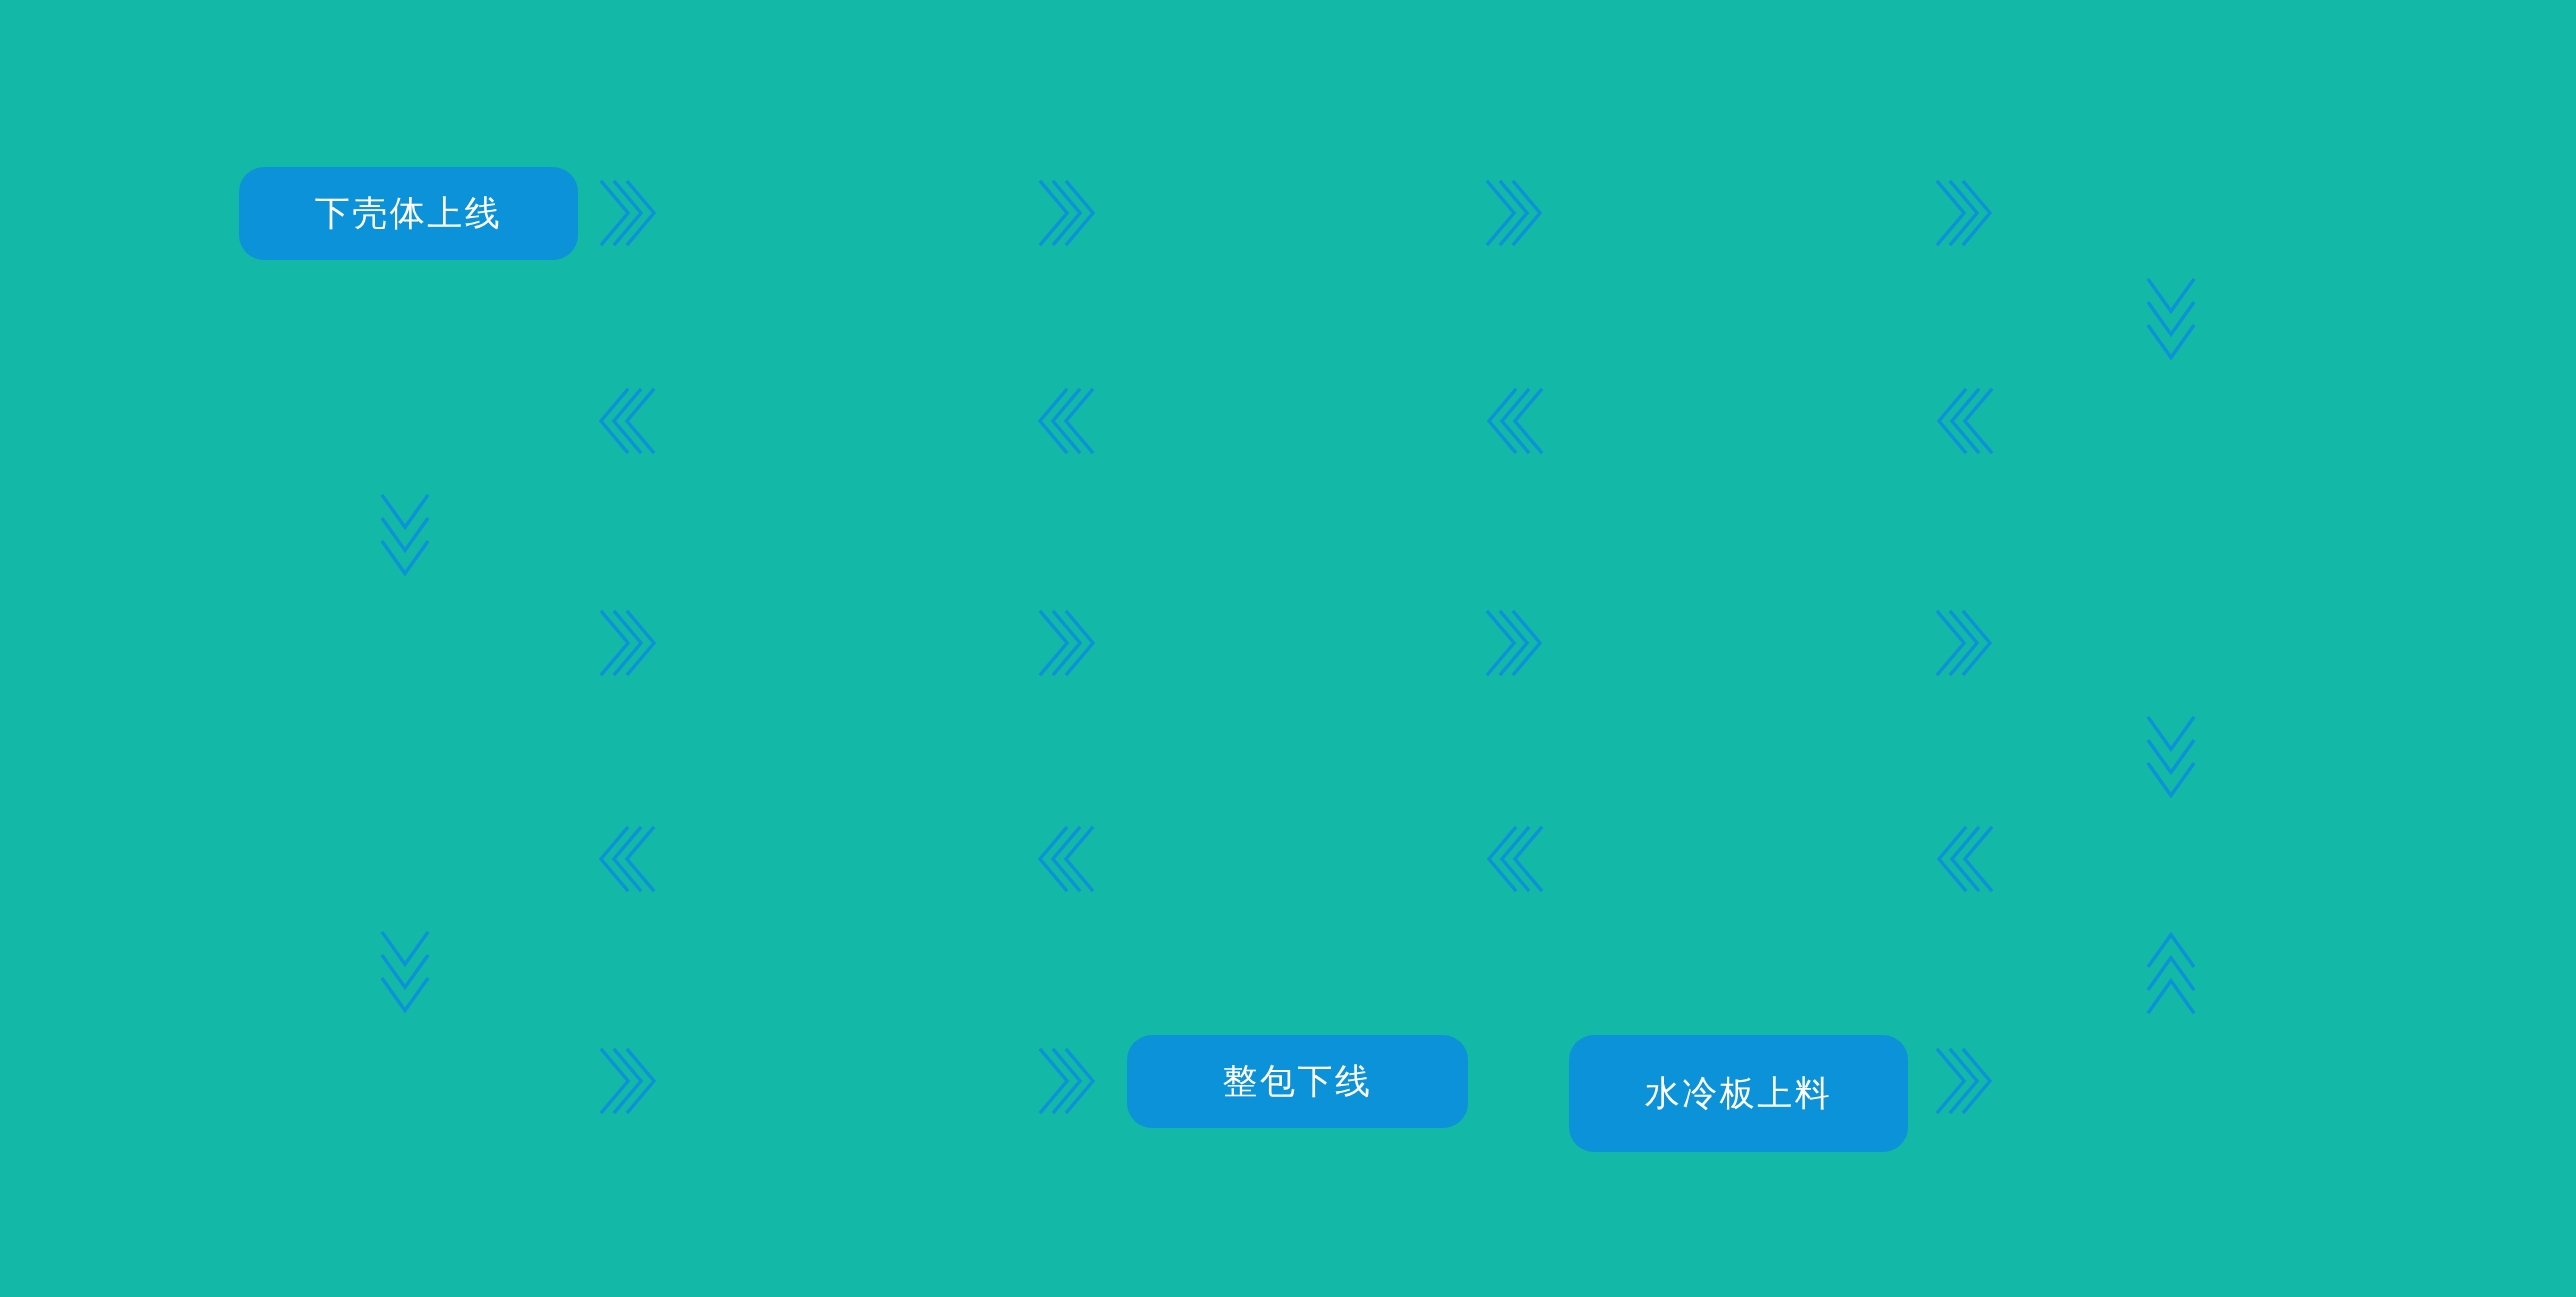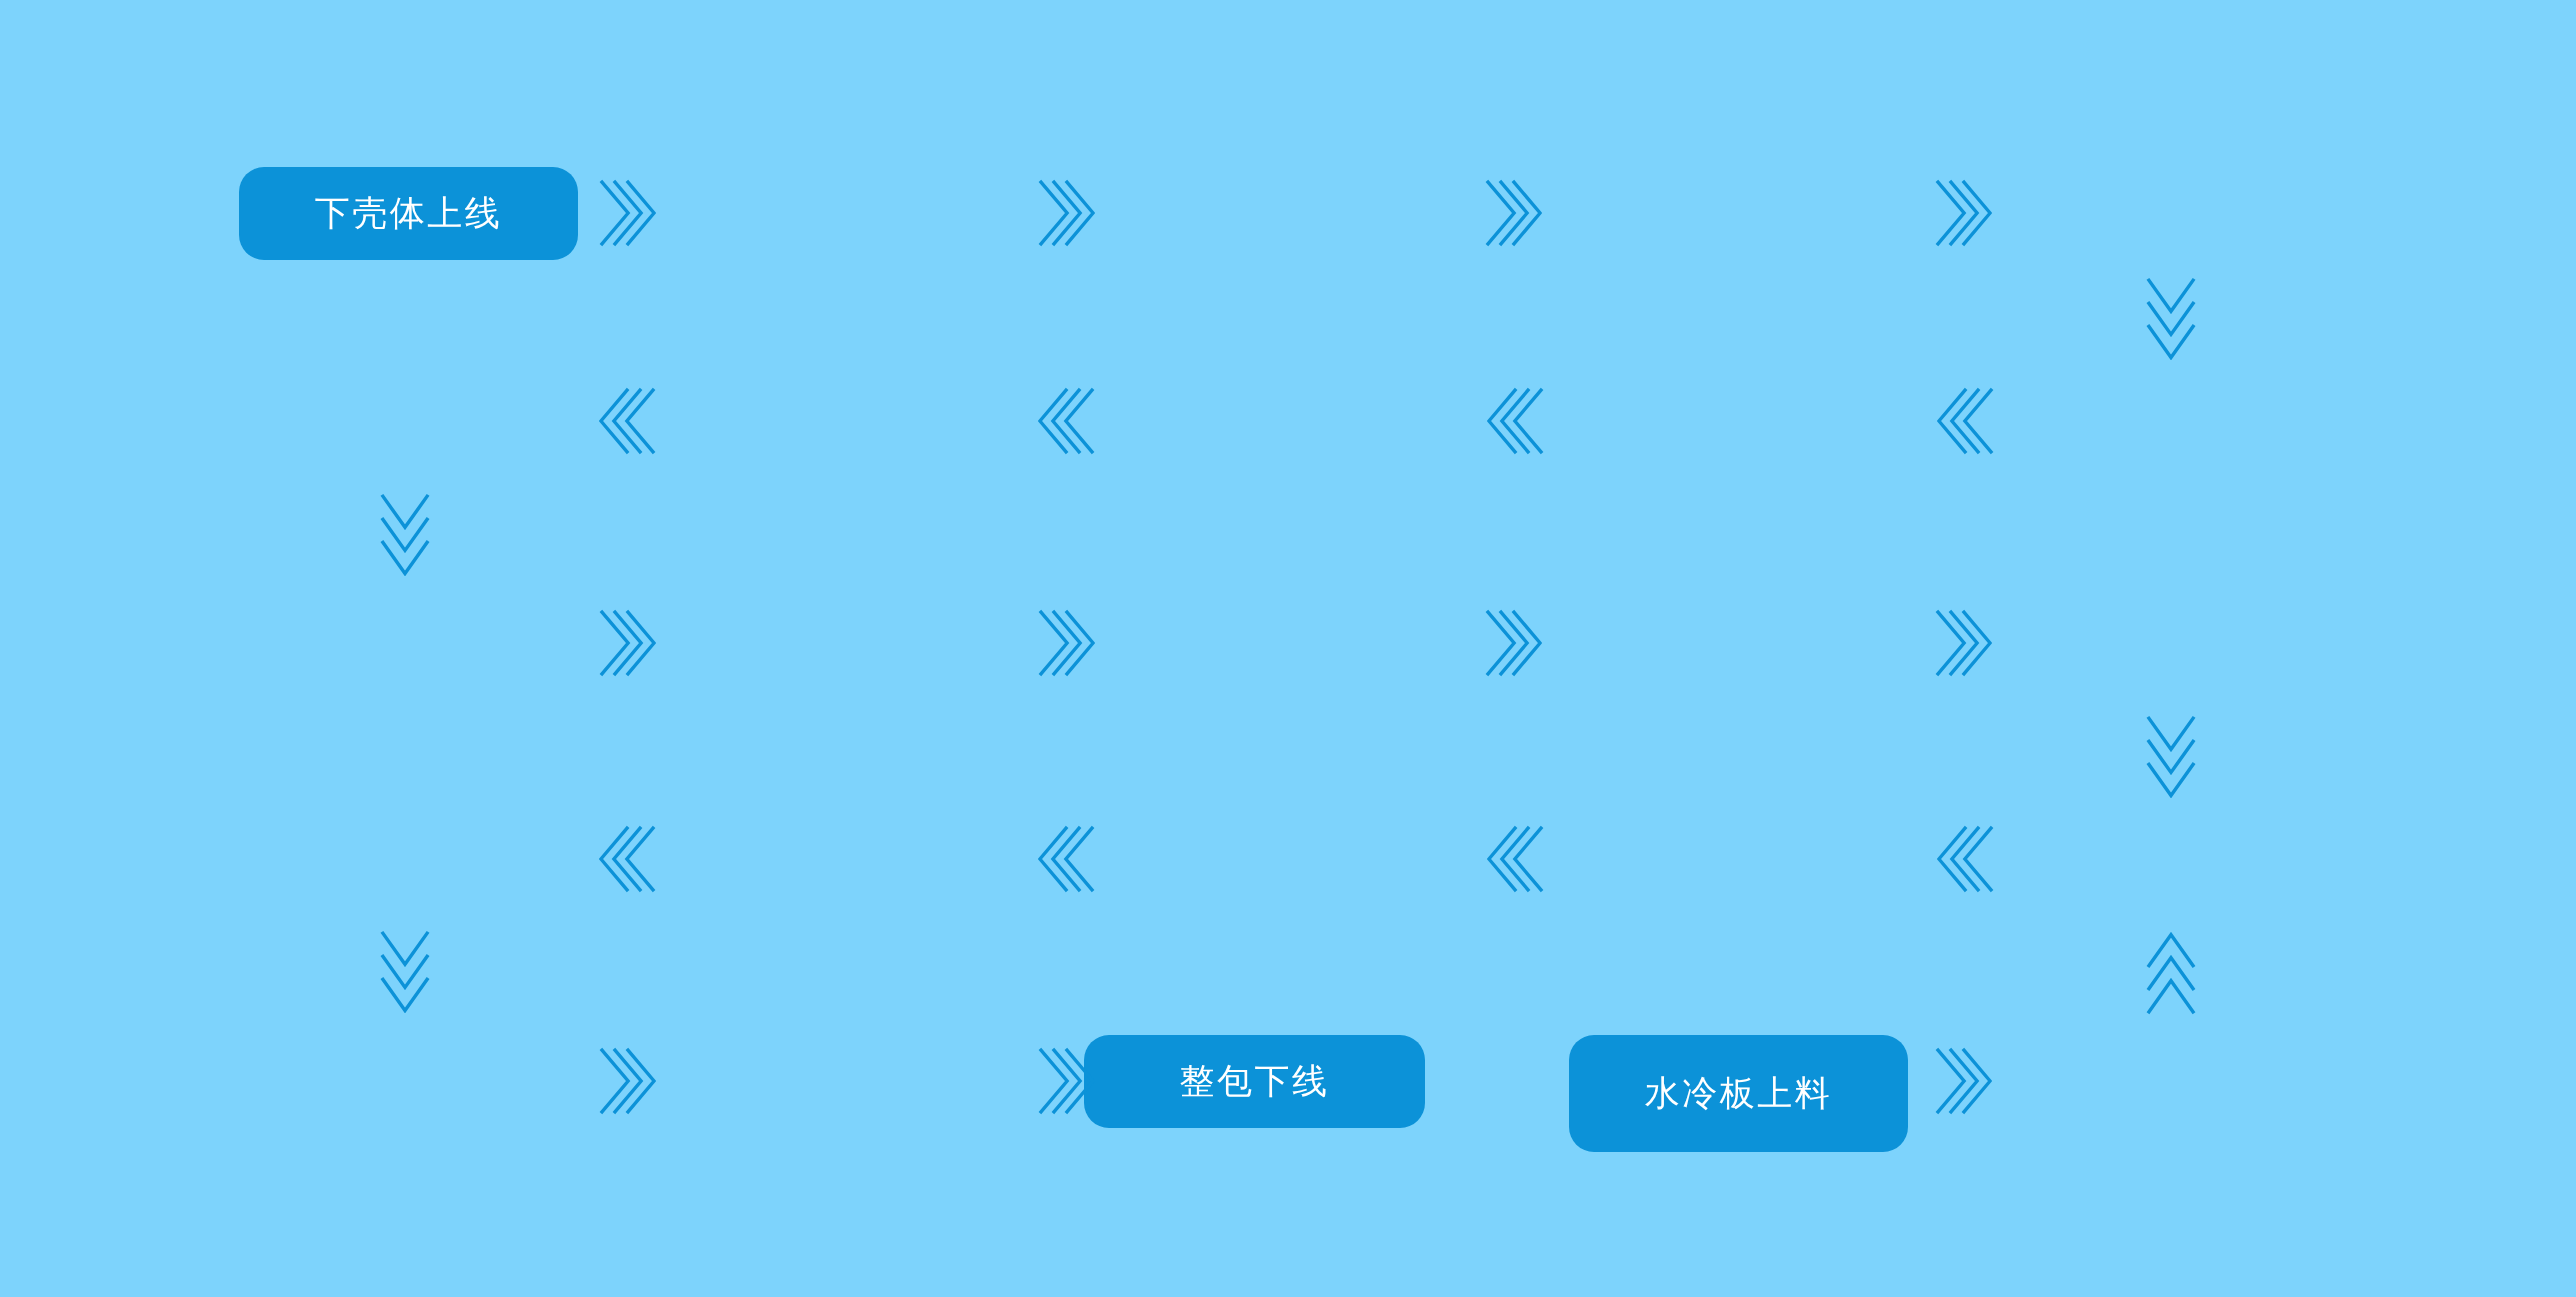--- a/index.html
+++ b/index.html
@@ -33,23 +33,23 @@
     position: absolute;
     line-height: 0;
   }
   .arrow svg {
     display: block;
   }
 </style>
 </head>
 <body>
 
-<div id="diagram" style="width: 2576px; height: 1297px; background: #7dd3fc;">
+<div id="diagram" style="width: 2576px; height: 1297px; background: #14b8a6;">
     <div class="node" style="left: 239px; top: 167px; width: 339px; height: 93px; background: rgb(12, 146, 216); color: rgb(255, 255, 255);">下壳体上线</div>
-    <div class="node" style="left: 1084px; top: 1035px; width: 341px; height: 93px; background: rgb(12, 146, 216); color: rgb(255, 255, 255);">整包下线</div>
+    <div class="node" style="left: 1127px; top: 1035px; width: 341px; height: 93px; background: rgb(12, 146, 216); color: rgb(255, 255, 255);">整包下线</div>
     <div class="node" style="left: 1569px; top: 1035px; width: 339px; height: 117px; background: rgb(12, 146, 216); color: rgb(255, 255, 255);">水冷板上料</div>
     <div class="arrow" style="left: 599px; top: 179px;">
       <svg width="57" height="68" viewBox="0 0 92 110" xmlns="http://www.w3.org/2000/svg">
         <polyline points="3,3 47,55 3,107" fill="none" stroke="#0c92d8" stroke-width="5.5" stroke-linecap="butt" stroke-linejoin="miter"></polyline>
         <polyline points="24,3 68,55 24,107" fill="none" stroke="#0c92d8" stroke-width="5.5" stroke-linecap="butt" stroke-linejoin="miter"></polyline>
         <polyline points="45,3 89,55 45,107" fill="none" stroke="#0c92d8" stroke-width="5.5" stroke-linecap="butt" stroke-linejoin="miter"></polyline>
       </svg>
     </div>
     <div class="arrow" style="left: 1038px; top: 179px;">
       <svg width="57" height="68" viewBox="0 0 92 110" xmlns="http://www.w3.org/2000/svg">

